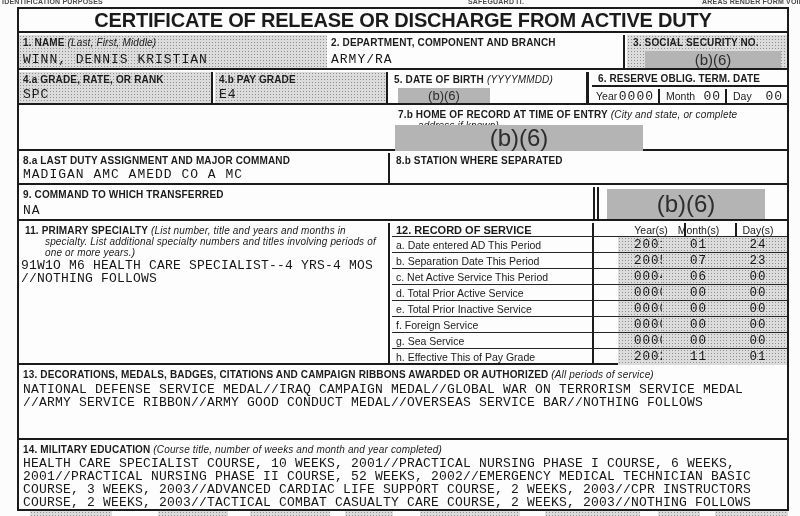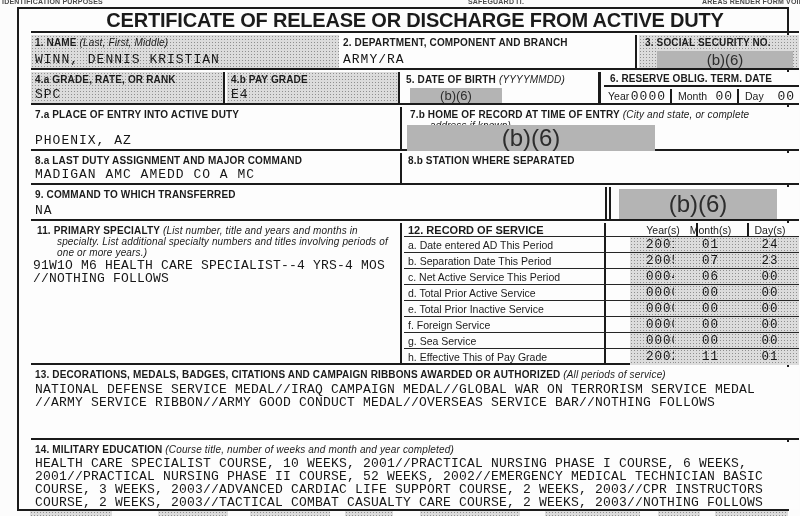--- a/index.html
+++ b/index.html
@@ -7,21 +7,21 @@
   :root{
     --ink:#1b1b1b;
     --paper:#fdfdfd;
   }
   .page{position:relative;width:800px;height:516px;font-family:"Liberation Sans",sans-serif;color:var(--ink);background:#fcfcfc;}
   
   .edge{position:absolute;top:0;left:0;width:800px;height:7px;overflow:hidden;}
   .edge span{position:absolute;top:-2px;font:700 7px/8px "Liberation Sans",sans-serif;color:#4a4a4a;letter-spacing:.2px;white-space:nowrap;}
   
   .form{position:absolute;left:17px;top:7px;width:772px;height:504px;border:2px solid var(--ink);background:var(--paper);}
-  .row{position:absolute;left:12px;width:768px;border-bottom:2px solid var(--ink);}
+  .row{position:absolute;left:0;width:768px;border-bottom:2px solid var(--ink);}
   .row.last{border-bottom:none;}
   .cell{position:absolute;top:0;bottom:0;border-right:2px solid var(--ink);background:var(--paper);}
   .cell.endcell{border-right:none;}
   .stipple{
     background-color:#dcdcdc;
     background-image:radial-gradient(circle,#8f8f8f .7px,rgba(0,0,0,0) .85px);
     background-size:3px 3px;
   }
   .lbl{padding:2px 2px 0 4px;font-size:10px;line-height:11px;letter-spacing:.15px;}
   .lb{font-weight:700;}
@@ -120,24 +120,20 @@
           </div>
           <div class="f6-box endcell" style="left:137px;width:58px;">
             <span class="k">Day</span>
               <span class="v">00</span>
           </div>
         </div>
       </div>
     </div>
 
     <div class="row" style="top:98px;height:44px;">
-      <div class="cell" style="left:0;width:371px;">
-        <div class="lbl"><span class="lb">7.a PLACE OF ENTRY INTO ACTIVE DUTY</span></div>
-        <div class="val">PHOENIX, AZ</div>
-      </div>
       <div class="cell endcell" style="left:373px;width:395px;">
         <div class="lbl hang" style="width:385px;"><span class="lb">7.b HOME OF RECORD AT TIME OF ENTRY</span> <span class="hint">(City and state, or complete address if known)</span></div>
         <div class="redact big" style="left:3px;top:18px;width:248px;height:26px;">(b)(6)</div>
       </div>
     </div>
 
     <div class="row" style="top:144px;height:32px;">
       <div class="cell" style="left:0;width:371px;">
         <div class="lbl"><span class="lb">8.a LAST DUTY ASSIGNMENT AND MAJOR COMMAND</span></div>
         <div class="val">MADIGAN AMC AMEDD CO A MC</div>

